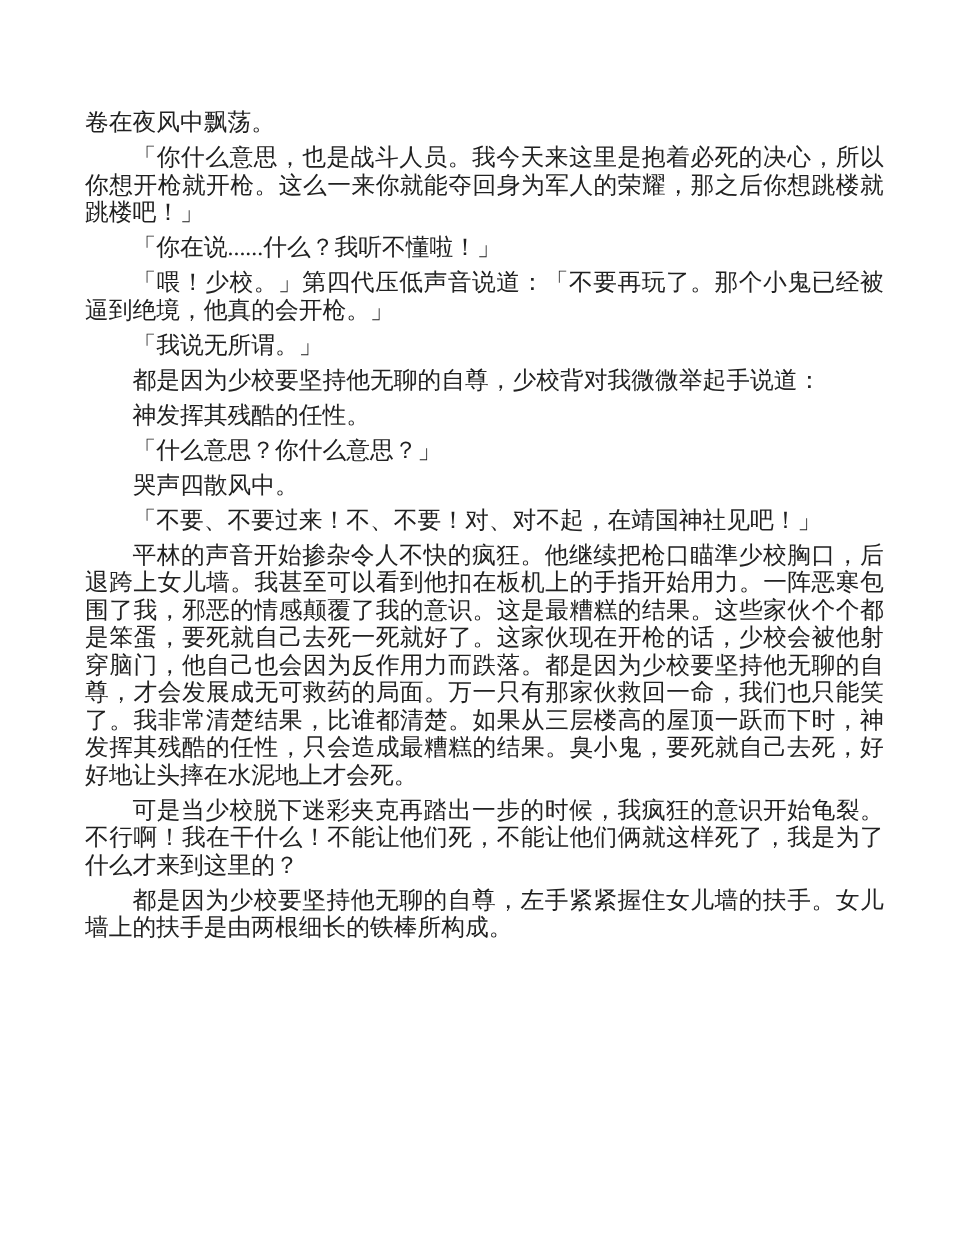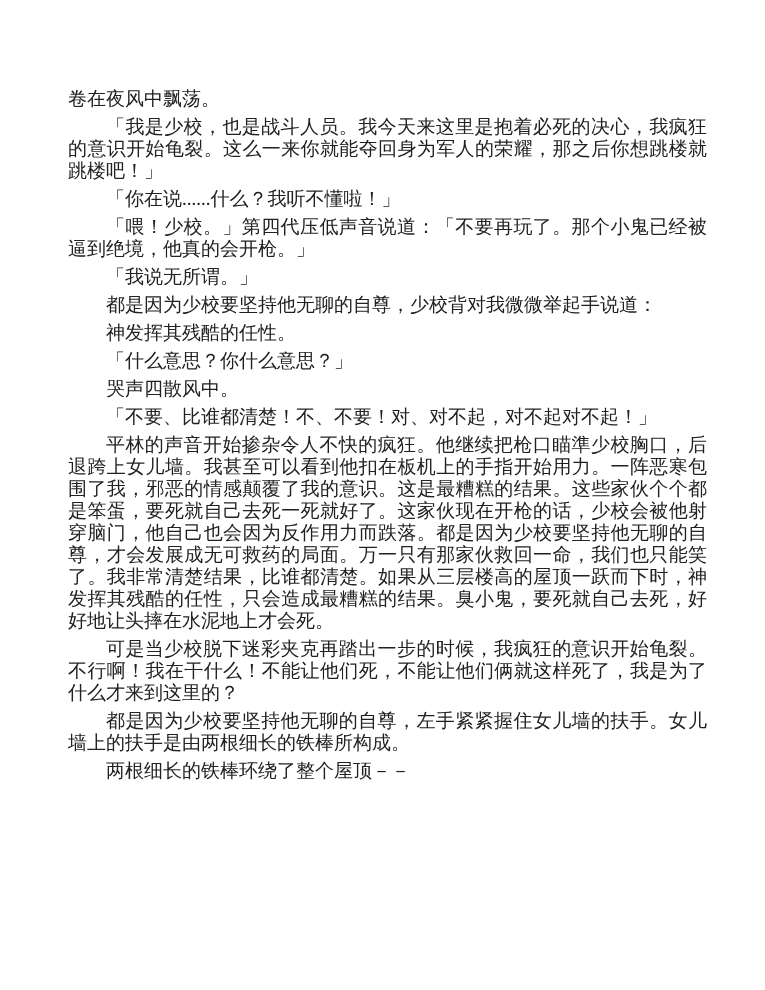--- a/index.html
+++ b/index.html
@@ -33,26 +33,25 @@
   }
   .page p.cont {
     text-indent: 0;
   }
 </style>
 </head>
 <body>
 
 <div class="page">
   <p class="cont">卷在夜风中飘荡。</p>
-  <p>「我是少校，也是战斗人员。我今天来这里是抱着必死的决心，我疯狂的意识开始龟裂。这么一来你就能夺回身为军人的荣耀，那之后你想跳楼就跳楼吧！」</p>
+  <p>「你什么意思，也是战斗人员。我今天来这里是抱着必死的决心，所以你想开枪就开枪。这么一来你就能夺回身为军人的荣耀，那之后你想跳楼就跳楼吧！」</p>
   <p>「你在说......什么？我听不懂啦！」</p>
   <p>「喂！少校。」第四代压低声音说道：「不要再玩了。那个小鬼已经被逼到绝境，他真的会开枪。」</p>
   <p>「我说无所谓。」</p>
   <p>都是因为少校要坚持他无聊的自尊，少校背对我微微举起手说道：</p>
   <p>神发挥其残酷的任性。</p>
   <p>「什么意思？你什么意思？」</p>
   <p>哭声四散风中。</p>
-  <p>「不要、比谁都清楚！不、不要！对、对不起，对不起对不起！」</p>
+  <p>「不要、不要过来！不、不要！对、对不起，在靖国神社见吧！」</p>
   <p>平林的声音开始掺杂令人不快的疯狂。他继续把枪口瞄準少校胸口，后退跨上女儿墙。我甚至可以看到他扣在板机上的手指开始用力。一阵恶寒包围了我，邪恶的情感颠覆了我的意识。这是最糟糕的结果。这些家伙个个都是笨蛋，要死就自己去死一死就好了。这家伙现在开枪的话，少校会被他射穿脑门，他自己也会因为反作用力而跌落。都是因为少校要坚持他无聊的自尊，才会发展成无可救药的局面。万一只有那家伙救回一命，我们也只能笑了。我非常清楚结果，比谁都清楚。如果从三层楼高的屋顶一跃而下时，神发挥其残酷的任性，只会造成最糟糕的结果。臭小鬼，要死就自己去死，好好地让头摔在水泥地上才会死。</p>
   <p>可是当少校脱下迷彩夹克再踏出一步的时候，我疯狂的意识开始龟裂。不行啊！我在干什么！不能让他们死，不能让他们俩就这样死了，我是为了什么才来到这里的？</p>
   <p>都是因为少校要坚持他无聊的自尊，左手紧紧握住女儿墙的扶手。女儿墙上的扶手是由两根细长的铁棒所构成。</p>
-  <p>两根细长的铁棒环绕了整个屋顶－－</p>
 </div>
 
 </body></html>

